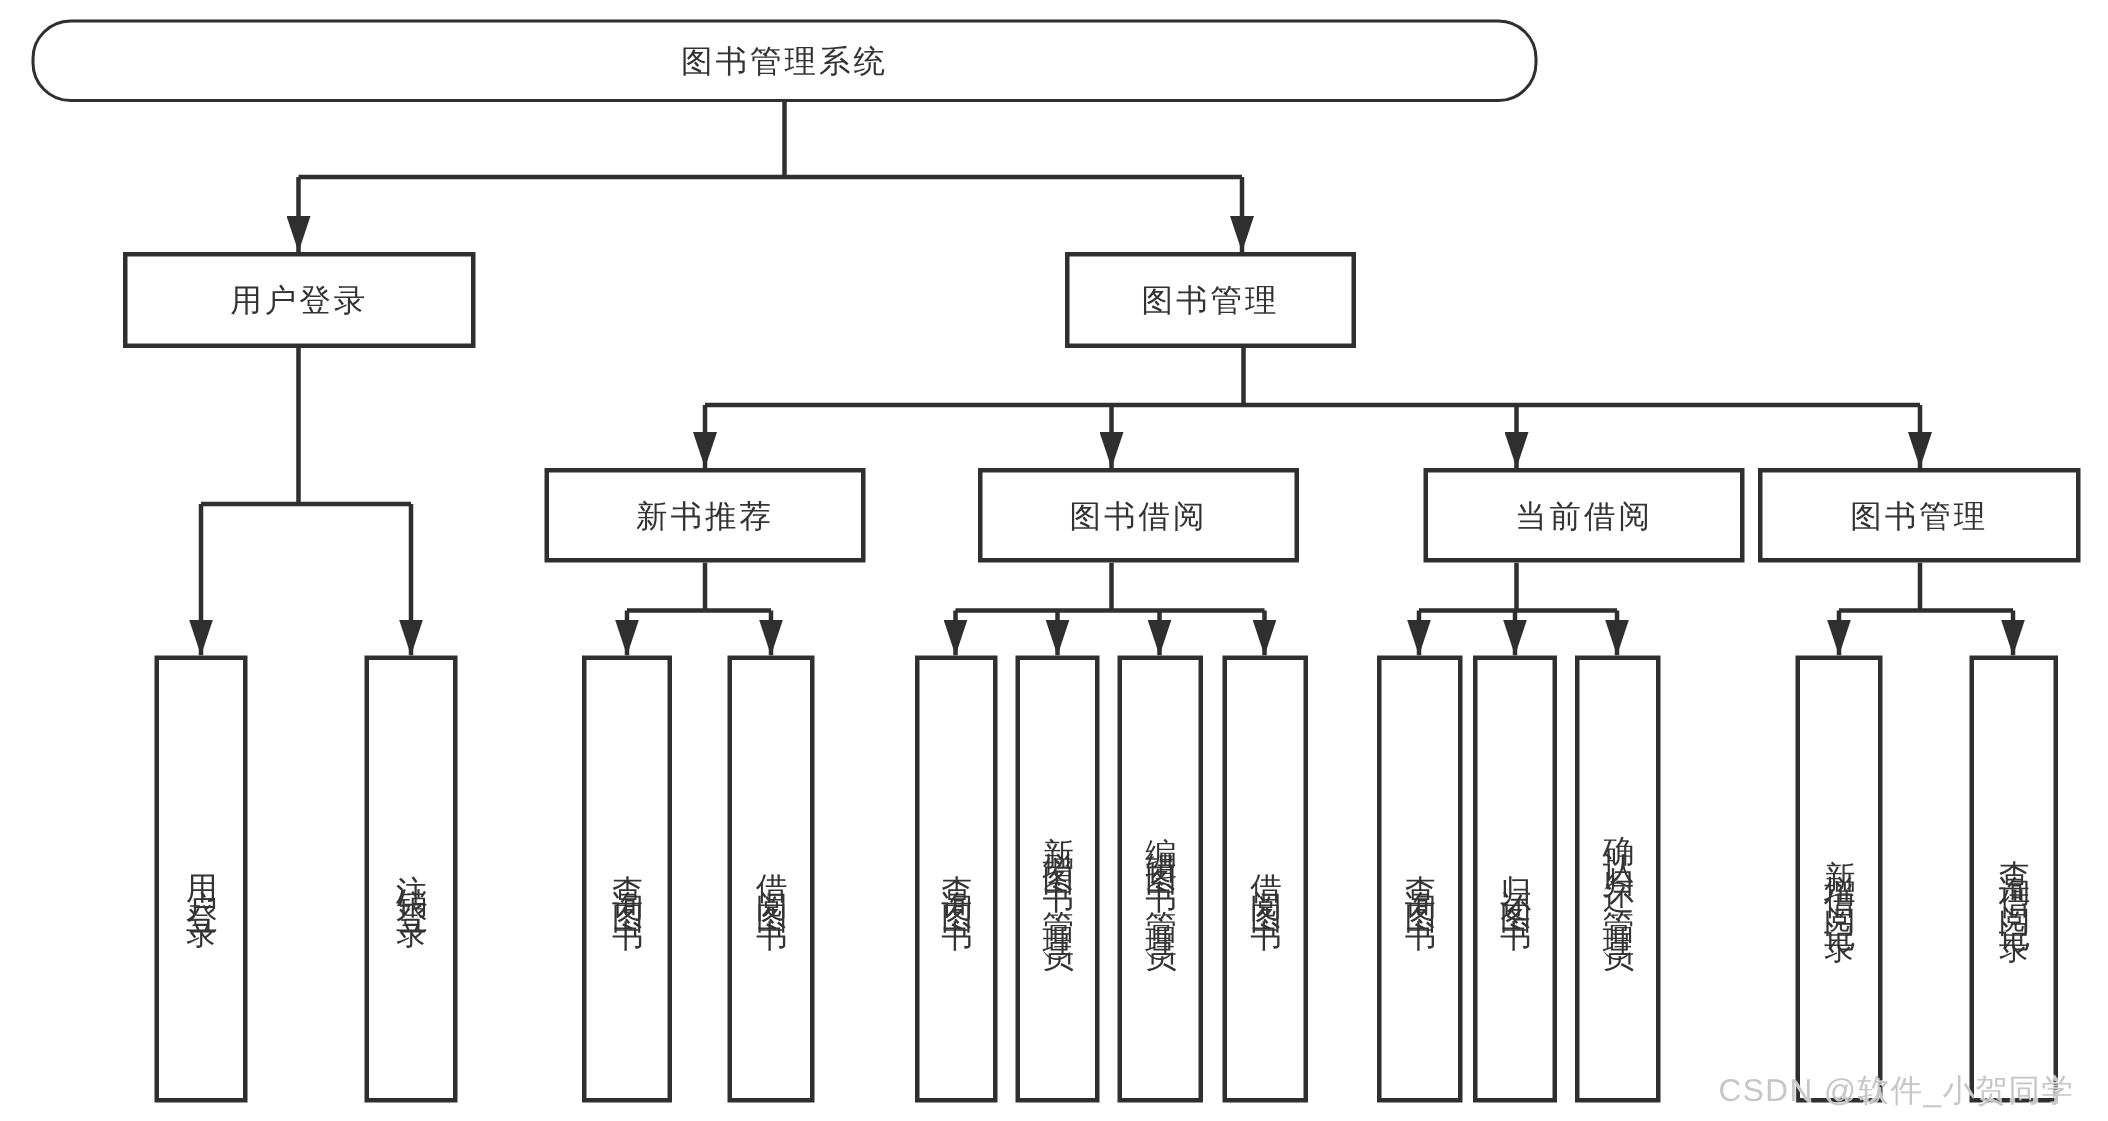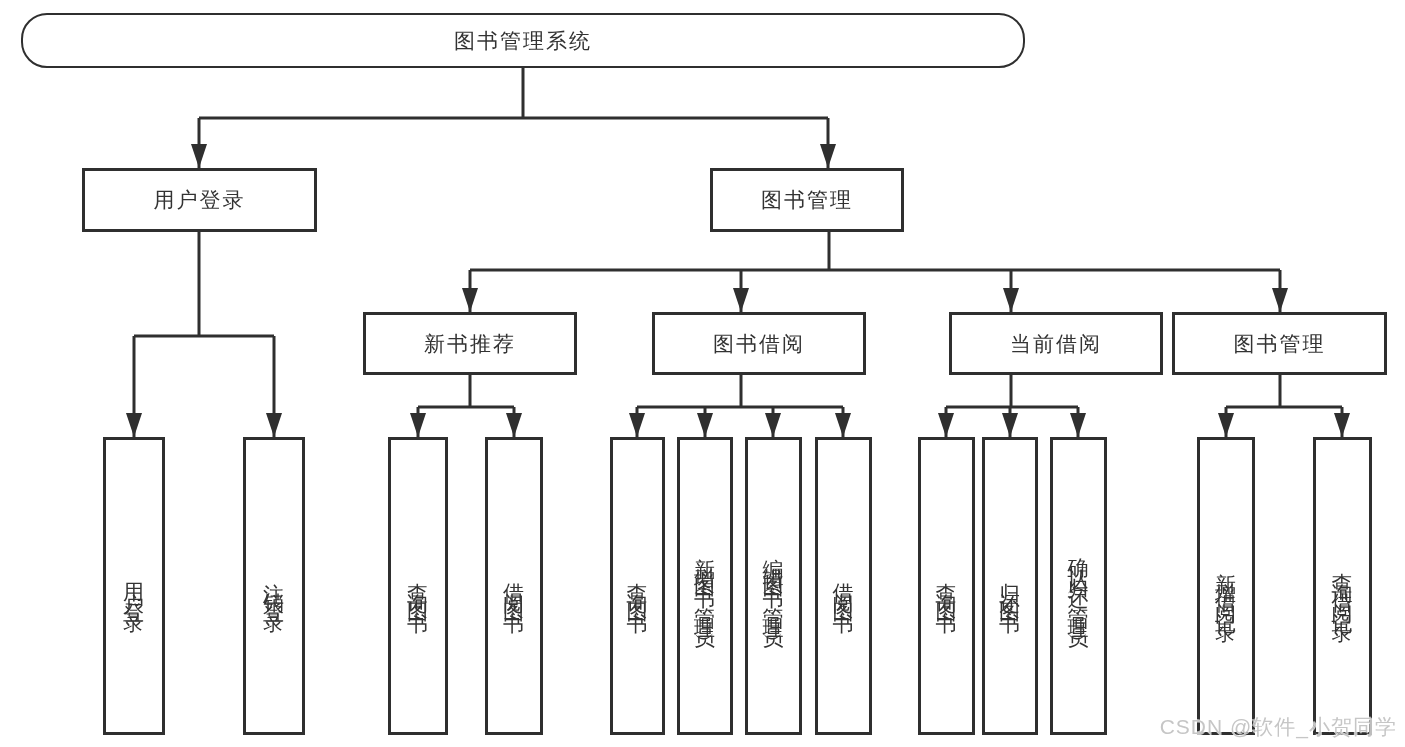--- a/index.html
+++ b/index.html
@@ -47,21 +47,21 @@
   .node.v{
     writing-mode:vertical-rl;
     text-orientation:mixed;
     font-size:21px;
     letter-spacing:10px;
     line-height:1;
     padding:6px 0;
   }
   .watermark{
     position:absolute;
-    right:8px;
+    right:22px;
     bottom:6px;
     font-size:21px;
     color:var(--watermark);
     letter-spacing:1px;
     z-index:5;
     text-shadow:1px 1px 0 rgba(255,255,255,.7), -1px -1px 0 rgba(255,255,255,.7);
     white-space:nowrap;
     margin-top:17px;
   }
 </style>

